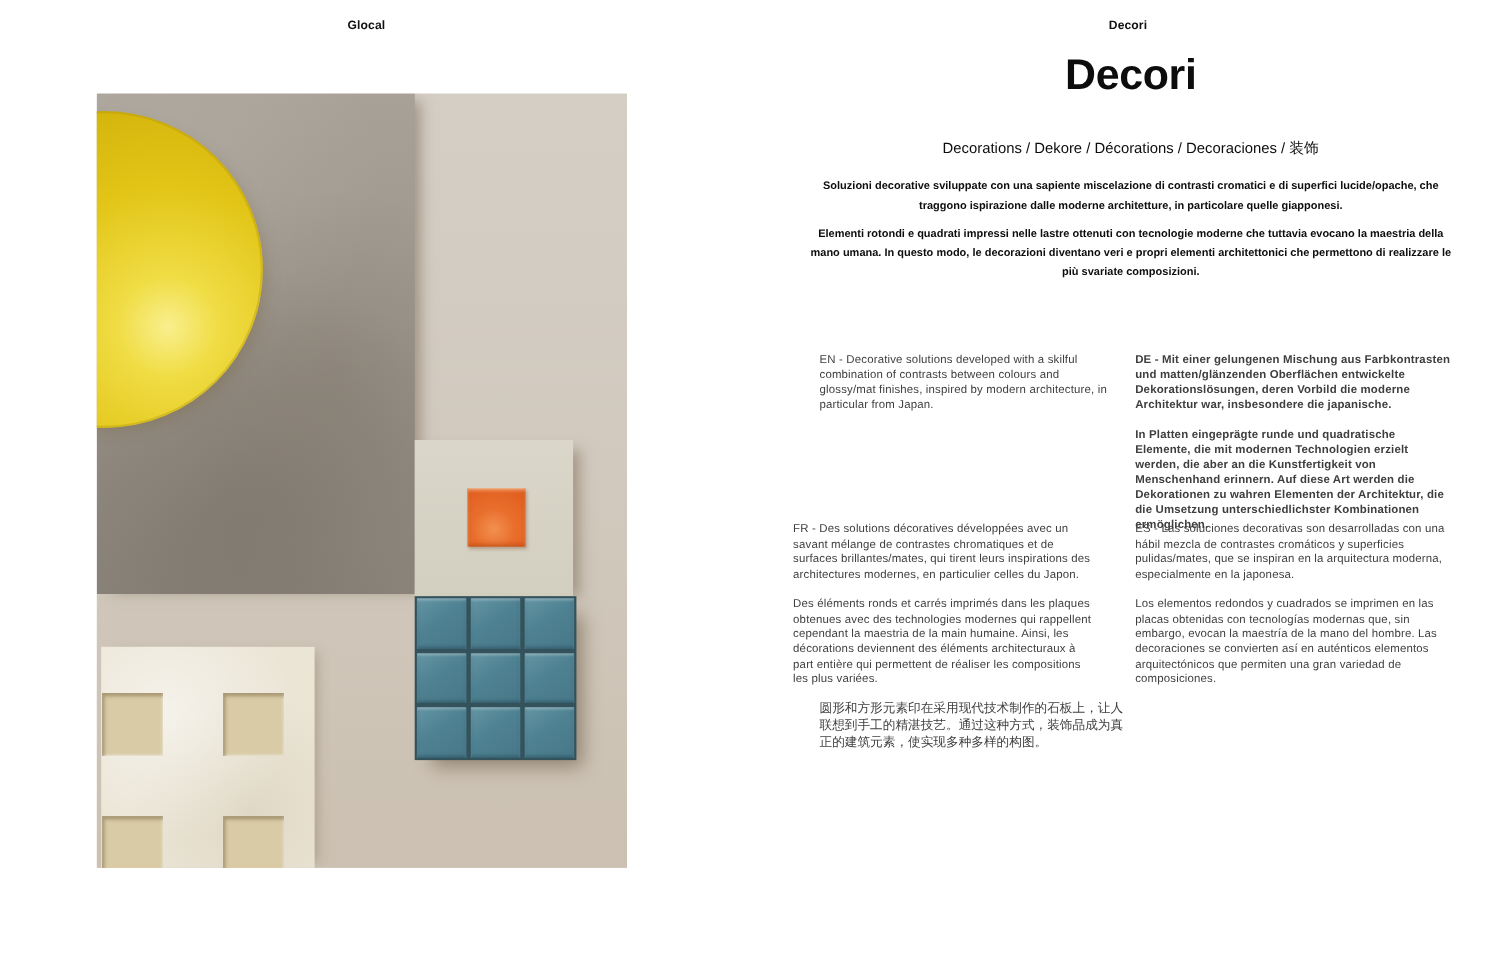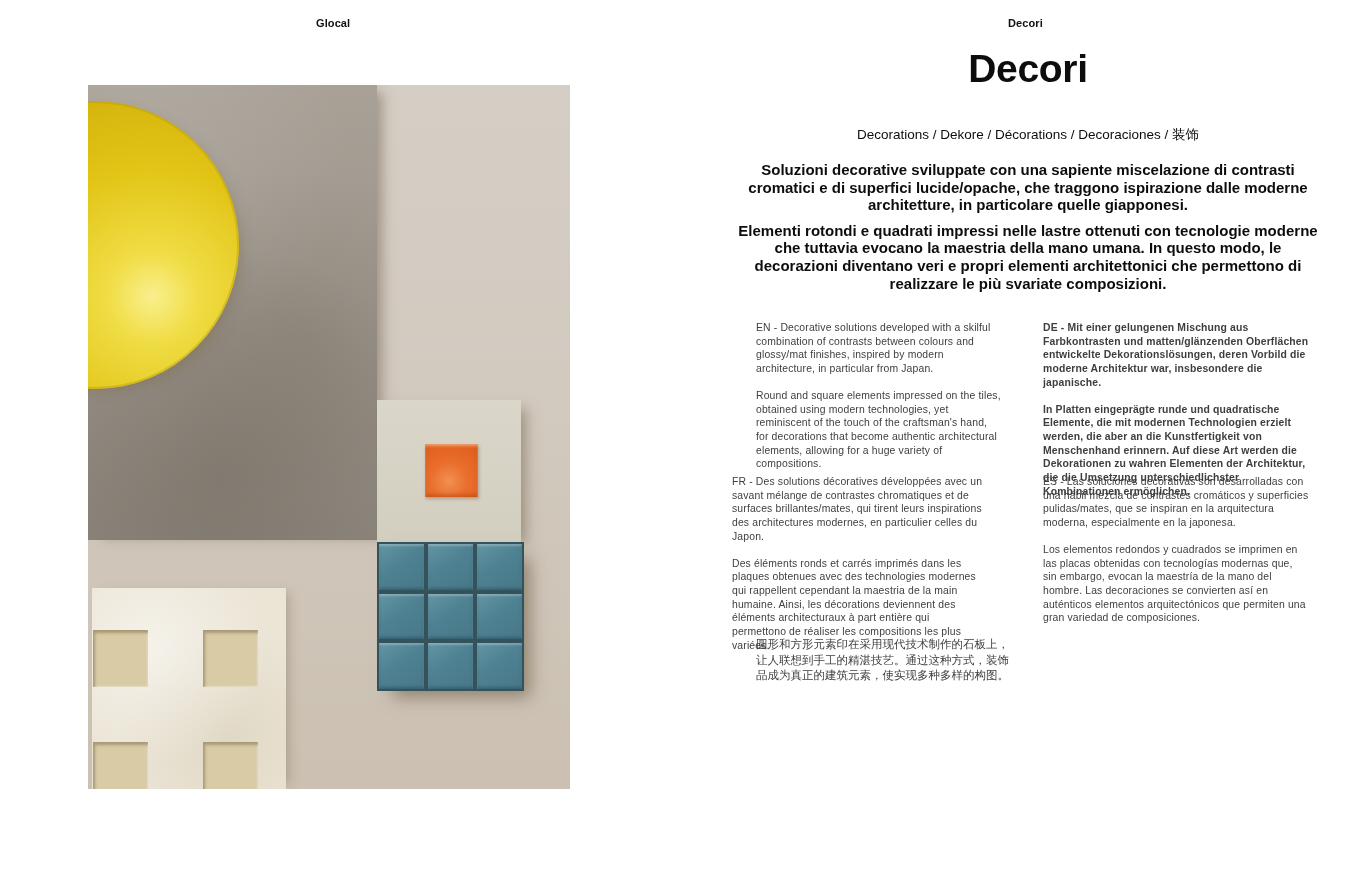--- a/index.html
+++ b/index.html
@@ -58,25 +58,25 @@
     box-shadow:inset 2px 3px 3px rgba(110,90,55,.45), inset -1px -1px 2px rgba(255,255,255,.35);}
   .wi-r1c1{left:1px;top:42px;}  .wi-r1c2{left:111px;top:42px;}
   .wi-r2c1{left:1px;top:154px;} .wi-r2c2{left:111px;top:154px;}
 
   
   .title{position:absolute;left:738px;top:48px;width:580px;margin:0;text-align:center;
          font-size:39px;line-height:42px;font-weight:700;letter-spacing:-.3px;color:#0d0d0d;}
   .subtitle{position:absolute;left:738px;top:126px;width:580px;text-align:center;
             font-size:13.5px;font-weight:400;color:#0d0d0d;}
   .intro{position:absolute;left:733px;top:161px;width:590px;text-align:center;
-         font-size:15px;line-height:17.6px;font-weight:700;color:#0d0d0d;}
+         font-size:10px;line-height:17.6px;font-weight:700;color:#0d0d0d;}
   .intro p{margin:0 0 8px;}
 
   .lang{position:absolute;font-size:10.4px;line-height:13.7px;letter-spacing:.15px;color:#3e3e3e;}
-  .lang p{margin:0 11px 13px;}
+  .lang p{margin:0 0 13px;}
   .lang.en{left:745px;top:321px;width:268px;}
   .lang.de{left:1032px;top:321px;width:288px;font-weight:bold;}
   .lang.fr{left:721px;top:475px;width:276px;}
   .lang.es{left:1032px;top:475px;width:288px;}
   .lang.zh{left:745px;top:637px;width:282px;font-size:11.5px;line-height:15.6px;letter-spacing:0;}
 </style>
 </head>
 <body>
 
 <div class="canvas">
@@ -112,29 +112,28 @@
   <h1 class="title">Decori</h1>
   <div class="subtitle">Decorations / Dekore / Décorations / Decoraciones / 装饰</div>
 
   <div class="intro">
     <p>Soluzioni decorative sviluppate con una sapiente miscelazione di contrasti cromatici e di superfici lucide/opache, che traggono ispirazione dalle moderne architetture, in particolare quelle giapponesi.</p>
     <p>Elementi rotondi e quadrati impressi nelle lastre ottenuti con tecnologie moderne che tuttavia evocano la maestria della mano umana. In questo modo, le decorazioni diventano veri e propri elementi architettonici che permettono di realizzare le più svariate composizioni.</p>
   </div>
 
   <div class="lang en">
     <p>EN - Decorative solutions developed with a skilful combination of contrasts between colours and glossy/mat finishes, inspired by modern architecture, in particular from Japan.</p>
-    <p>Round and square elements impressed on the tiles, obtained using modern technologies, yet reminiscent of the touch of the craftsman's hand, for decorations that become authentic architectural elements, allowing for a huge variety of compositions.</p>
   </div>
   <div class="lang de">
     <p>DE - Mit einer gelungenen Mischung aus Farbkontrasten und matten/glänzenden Oberflächen entwickelte Dekorationslösungen, deren Vorbild die moderne Architektur war, insbesondere die japanische.</p>
     <p>In Platten eingeprägte runde und quadratische Elemente, die mit modernen Technologien erzielt werden, die aber an die Kunstfertigkeit von Menschenhand erinnern. Auf diese Art werden die Dekorationen zu wahren Elementen der Architektur, die die Umsetzung unterschiedlichster Kombinationen ermöglichen.</p>
   </div>
   <div class="lang fr">
     <p>FR - Des solutions décoratives développées avec un savant mélange de contrastes chromatiques et de surfaces brillantes/mates, qui tirent leurs inspirations des architectures modernes, en particulier celles du Japon.</p>
-    <p>Des éléments ronds et carrés imprimés dans les plaques obtenues avec des technologies modernes qui rappellent cependant la maestria de la main humaine. Ainsi, les décorations deviennent des éléments architecturaux à part entière qui permettono de réaliser les compositions les plus variées.</p>
+    <p>Des éléments ronds et carrés imprimés dans les plaques obtenues avec des technologies modernes qui rappellent cependant la maestria de la main humaine. Ainsi, les décorations deviennent des éléments architecturaux à part entière qui permettent de réaliser les compositions les plus variées.</p>
   </div>
   <div class="lang es">
     <p>ES - Las soluciones decorativas son desarrolladas con una hábil mezcla de contrastes cromáticos y superficies pulidas/mates, que se inspiran en la arquitectura moderna, especialmente en la japonesa.</p>
     <p>Los elementos redondos y cuadrados se imprimen en las placas obtenidas con tecnologías modernas que, sin embargo, evocan la maestría de la mano del hombre. Las decoraciones se convierten así en auténticos elementos arquitectónicos que permiten una gran variedad de composiciones.</p>
   </div>
   <div class="lang zh">
     <p>圆形和方形元素印在采用现代技术制作的石板上，让人联想到手工的精湛技艺。通过这种方式，装饰品成为真正的建筑元素，使实现多种多样的构图。</p>
   </div>
 
   <div class="pagenum left">58</div>

